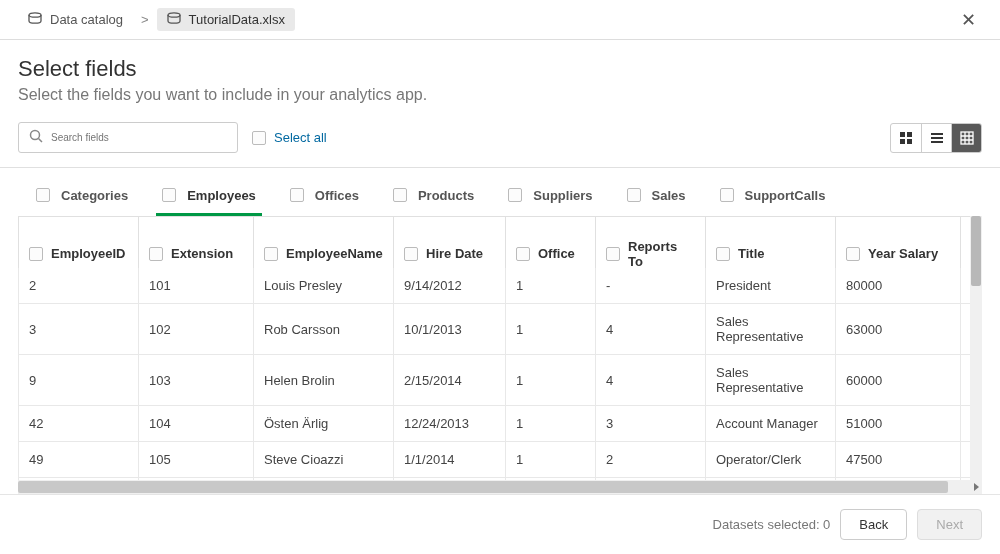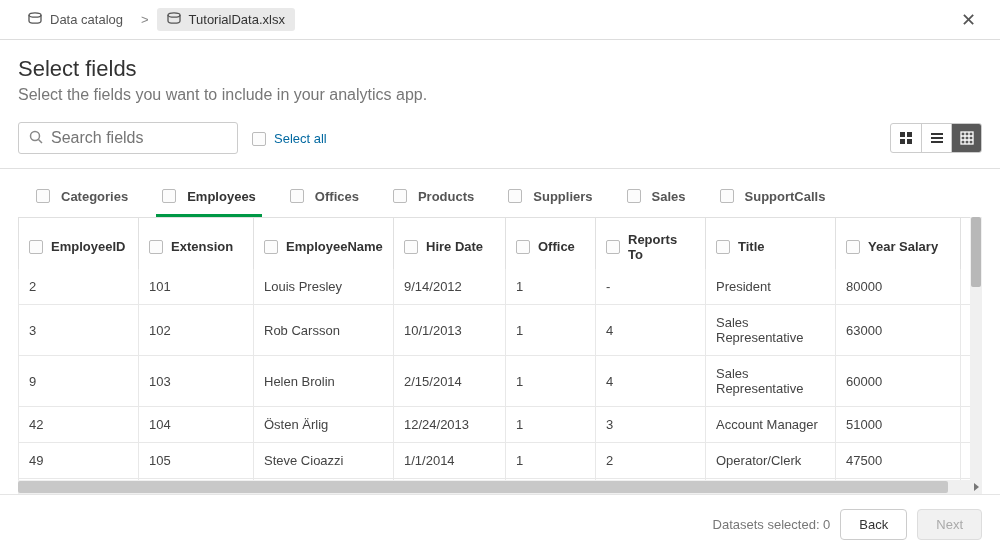--- a/index.html
+++ b/index.html
@@ -8,35 +8,35 @@
   .bc-item{display:flex;gap:8px;padding:4px 10px;border-radius:3px;color:#555}
   .bc-item.active{background:#e9e9e9;color:#333}
   .bc-sep{color:#888}
   .bc-icon{color:#555}
   .close-x{margin-left:auto;font-size:18px;color:#555;cursor:pointer;padding:0 6px}
   .header{padding:16px 18px 10px}
   .title{font-size:22px;font-weight:400;color:#333;margin-bottom:4px}
   .subtitle{color:#777;font-size:16px}
   .toolbar{display:flex;align-items:center;gap:14px;padding:8px 18px 14px;border-bottom:1px solid #e0e0e0}
   .search{display:flex;align-items:center;gap:8px;border:1px solid #ccc;border-radius:3px;padding:6px 10px;width:220px;color:#888}
-  .search input{border:none;outline:none;font-size:16px;width:100%;color:#333}
+  .search input{border:none;outline:none;font-size:10px;width:100%;color:#333}
   .selectall{display:flex;align-items:flex-end;gap:8px;color:#0369a1}
   .chk{width:14px;height:14px;border:1px solid #bbb;border-radius:2px;background:#fcfcfc;display:inline-block;flex:none}
   .view-toggle{margin-left:auto;display:flex;border:1px solid #ccc;border-radius:3px;overflow:hidden}
   .view-btn{width:30px;height:28px;display:flex;align-items:center;justify-content:center;color:#333;cursor:pointer;border-left:1px solid #ccc}
   .view-btn:first-child{border-left:none}
   .view-btn.active{background:#595959;color:#fff}
   .tabs{display:flex;gap:22px;padding:0 30px;margin-top:10px}
   .tab{display:flex;gap:11px;padding:10px 6px;color:#555;font-weight:700;font-size:13px;cursor:pointer;border-bottom:3px solid transparent}
   .tab.active{border-bottom-color:#009845;color:#333}
   .grid-wrap{flex:1;overflow:hidden;display:flex;flex-direction:column;padding:0 18px}
   .scroll-container{flex:1;overflow:hidden;position:relative}
   table{width:969px;border-collapse:collapse;table-layout:fixed}
   .col-id{width:120px}.col-ext{width:115px}.col-name{width:140px}.col-date{width:112px}.col-office{width:90px}.col-reports{width:110px}.col-title{width:130px}.col-salary{width:125px}
-  th{background:#fff;text-align:left;font-weight:600;font-size:13px;padding:10px 10px;border:1px solid #e0e0e0;vertical-align:middle;position:sticky;top:4px}
+  th{background:#fff;text-align:left;font-weight:600;font-size:13px;padding:10px 10px;border:1px solid #e0e0e0;vertical-align:middle;position:sticky;top:12px}
   th .hcell{display:flex;align-items:center;gap:8px}
   td{padding:10px 10px;border:1px solid #e8e8e8;text-align:left;color:#444}
   .vscroll{position:absolute;right:0;top:0;bottom:0;width:12px;background:#f0f0f0}
   .vscroll-thumb{position:absolute;left:1px;right:1px;top:0;height:70px;background:#b8b8b8;border-radius:2px}
   .hscroll{height:14px;background:#f0f0f0;margin:0 18px;position:relative}
   .hscroll-thumb{position:absolute;top:1px;bottom:1px;left:0;width:930px;background:#c8c8c8;border-radius:2px}
   .hscroll::before,.hscroll::after{content:'';position:absolute;top:3px;width:0;height:0;border-top:4px solid transparent;border-bottom:4px solid transparent}
   .hscroll::before{left:3px;border-right:5px solid #777}
   .hscroll::after{right:3px;border-left:5px solid #777}
   .footer{display:flex;align-items:center;gap:10px;padding:14px 18px;border-top:1px solid #e5e5e5;margin-top:auto}

